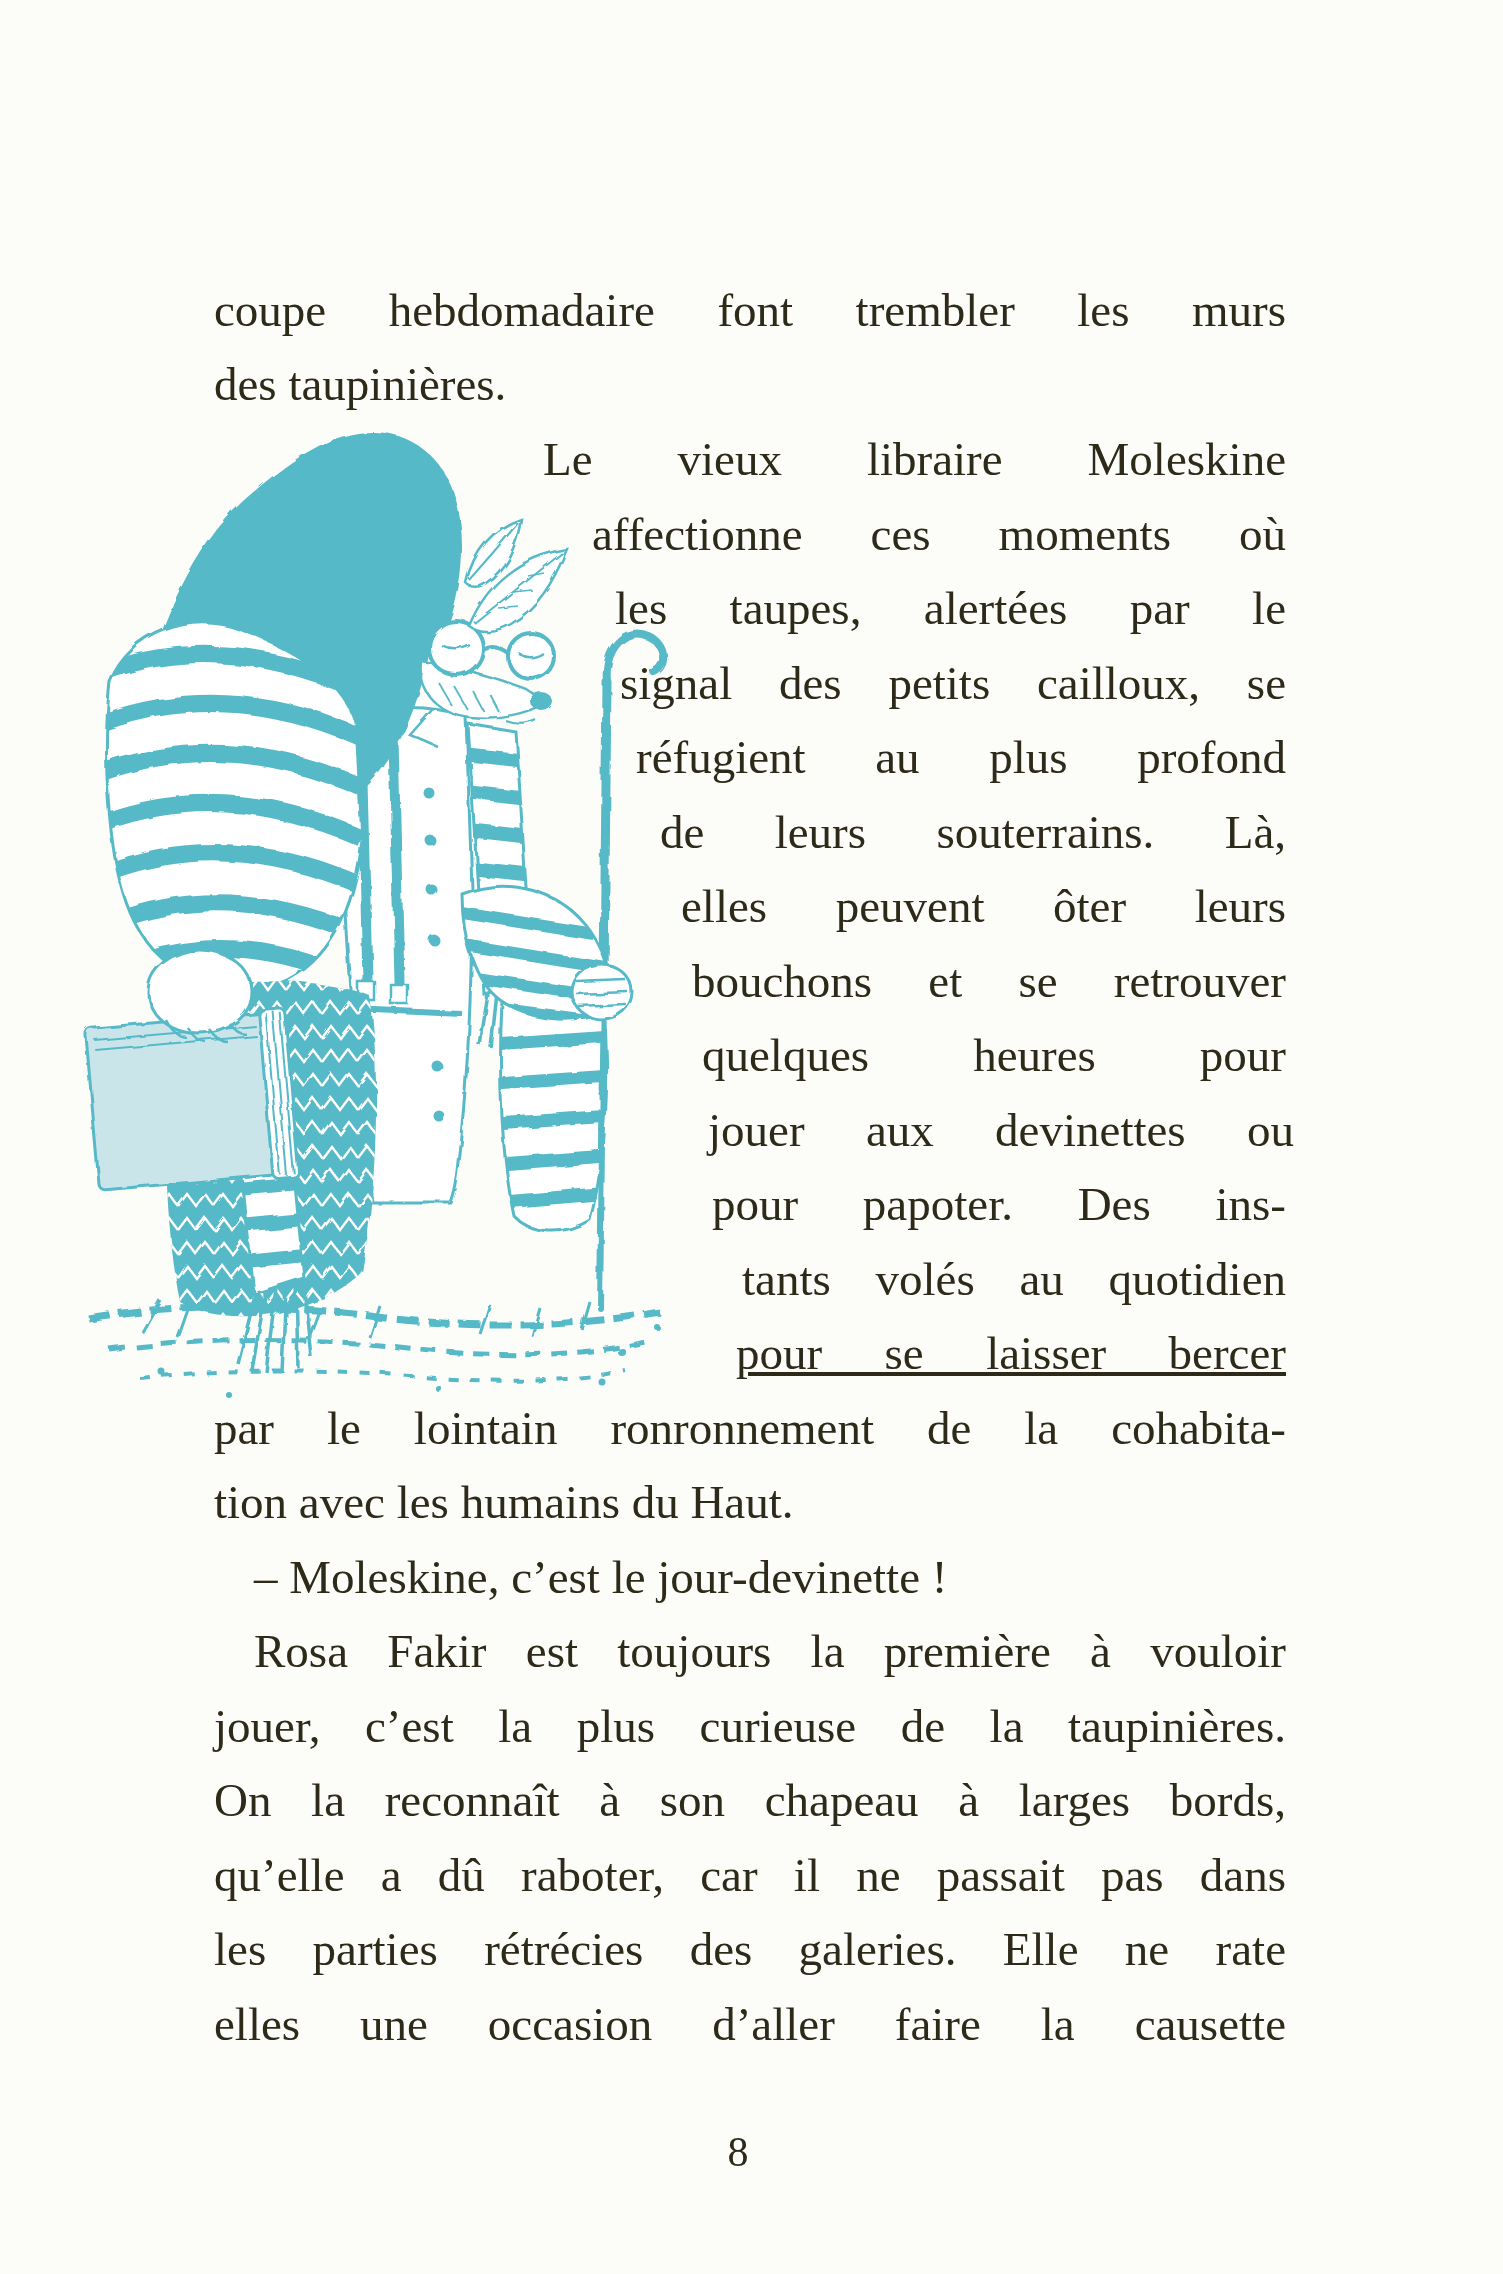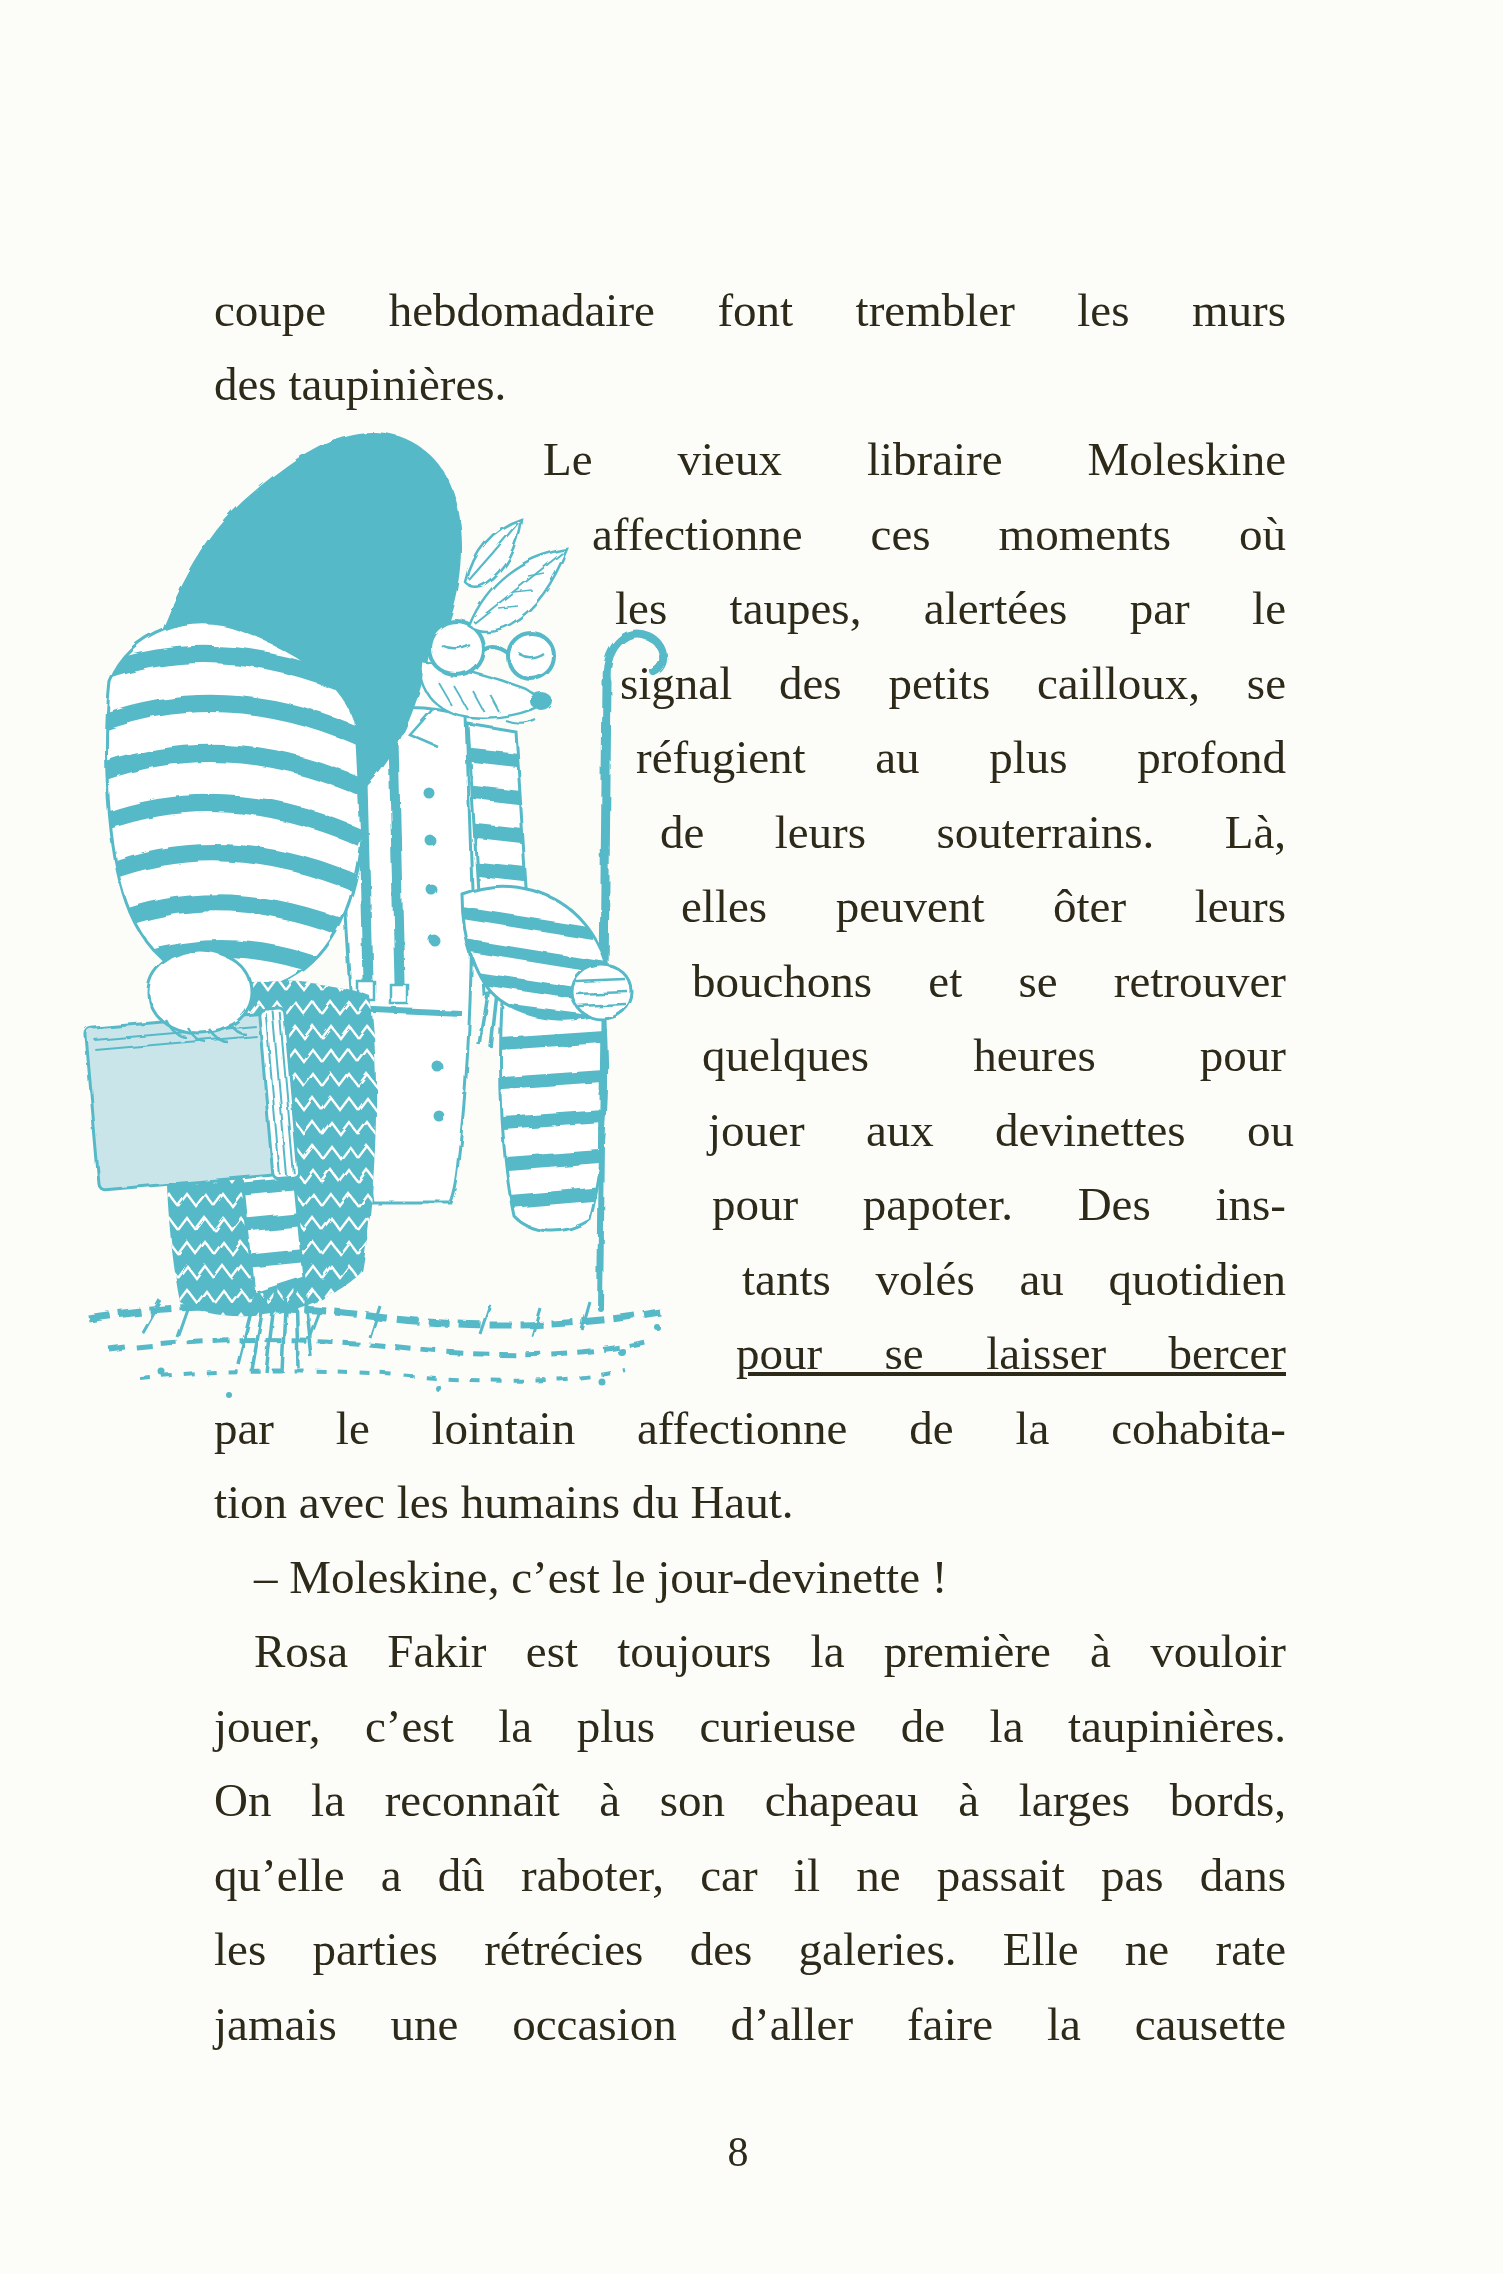--- a/index.html
+++ b/index.html
@@ -238,24 +238,24 @@
   <div class="line jl" style="top:646px;left:620px;width:666px;">signal des petits cailloux, se</div>
   <div class="line jl" style="top:720px;left:636px;width:650px;">réfugient au plus profond</div>
   <div class="line jl" style="top:795px;left:660px;width:626px;">de leurs souterrains. Là,</div>
   <div class="line jl" style="top:869px;left:681px;width:605px;">elles peuvent ôter leurs</div>
   <div class="line jl" style="top:944px;left:692px;width:594px;">bouchons et se retrouver</div>
   <div class="line jl" style="top:1018px;left:702px;width:584px;">quelques heures pour</div>
   <div class="line jl" style="top:1093px;left:700px;width:586px;margin-left:8px;">jouer aux devinettes ou</div>
   <div class="line jl" style="top:1167px;left:712px;width:574px;">pour papoter. Des ins-</div>
   <div class="line jl" style="top:1242px;left:742px;width:544px;">tants volés au quotidien</div>
   <div class="line jl" style="top:1316px;left:736px;width:550px;text-decoration:underline;">pour se laisser bercer</div>
-  <div class="line jl" style="top:1391px;left:214px;width:1072px;">par le lointain affectionne de la cohabita-</div>
+  <div class="line jl" style="top:1391px;left:214px;width:1072px;">par le lointain ronronnement de la cohabita-</div>
   <div class="line nl" style="top:1465px;left:214px;width:1072px;">tion avec les humains du Haut.</div>
   <div class="line nl" style="top:1540px;left:254px;width:1032px;">– Moleskine, c’est le jour-devinette !</div>
   <div class="line jl" style="top:1614px;left:254px;width:1032px;">Rosa Fakir est toujours la première à vouloir</div>
   <div class="line jl" style="top:1689px;left:214px;width:1072px;">jouer, c’est la plus curieuse de la taupinières.</div>
   <div class="line jl" style="top:1763px;left:214px;width:1072px;">On la reconnaît à son chapeau à larges bords,</div>
   <div class="line jl" style="top:1838px;left:214px;width:1072px;">qu’elle a dû raboter, car il ne passait pas dans</div>
   <div class="line jl" style="top:1912px;left:214px;width:1072px;">les parties rétrécies des galeries. Elle ne rate</div>
-  <div class="line jl" style="top:1987px;left:214px;width:1072px;">jamais une occasion d’aller faire la causette</div>
+  <div class="line jl" style="top:1987px;left:214px;width:1072px;">elles une occasion d’aller faire la causette</div>
 
   <div class="pagenum">8</div>
 </div>
 
 </body></html>

